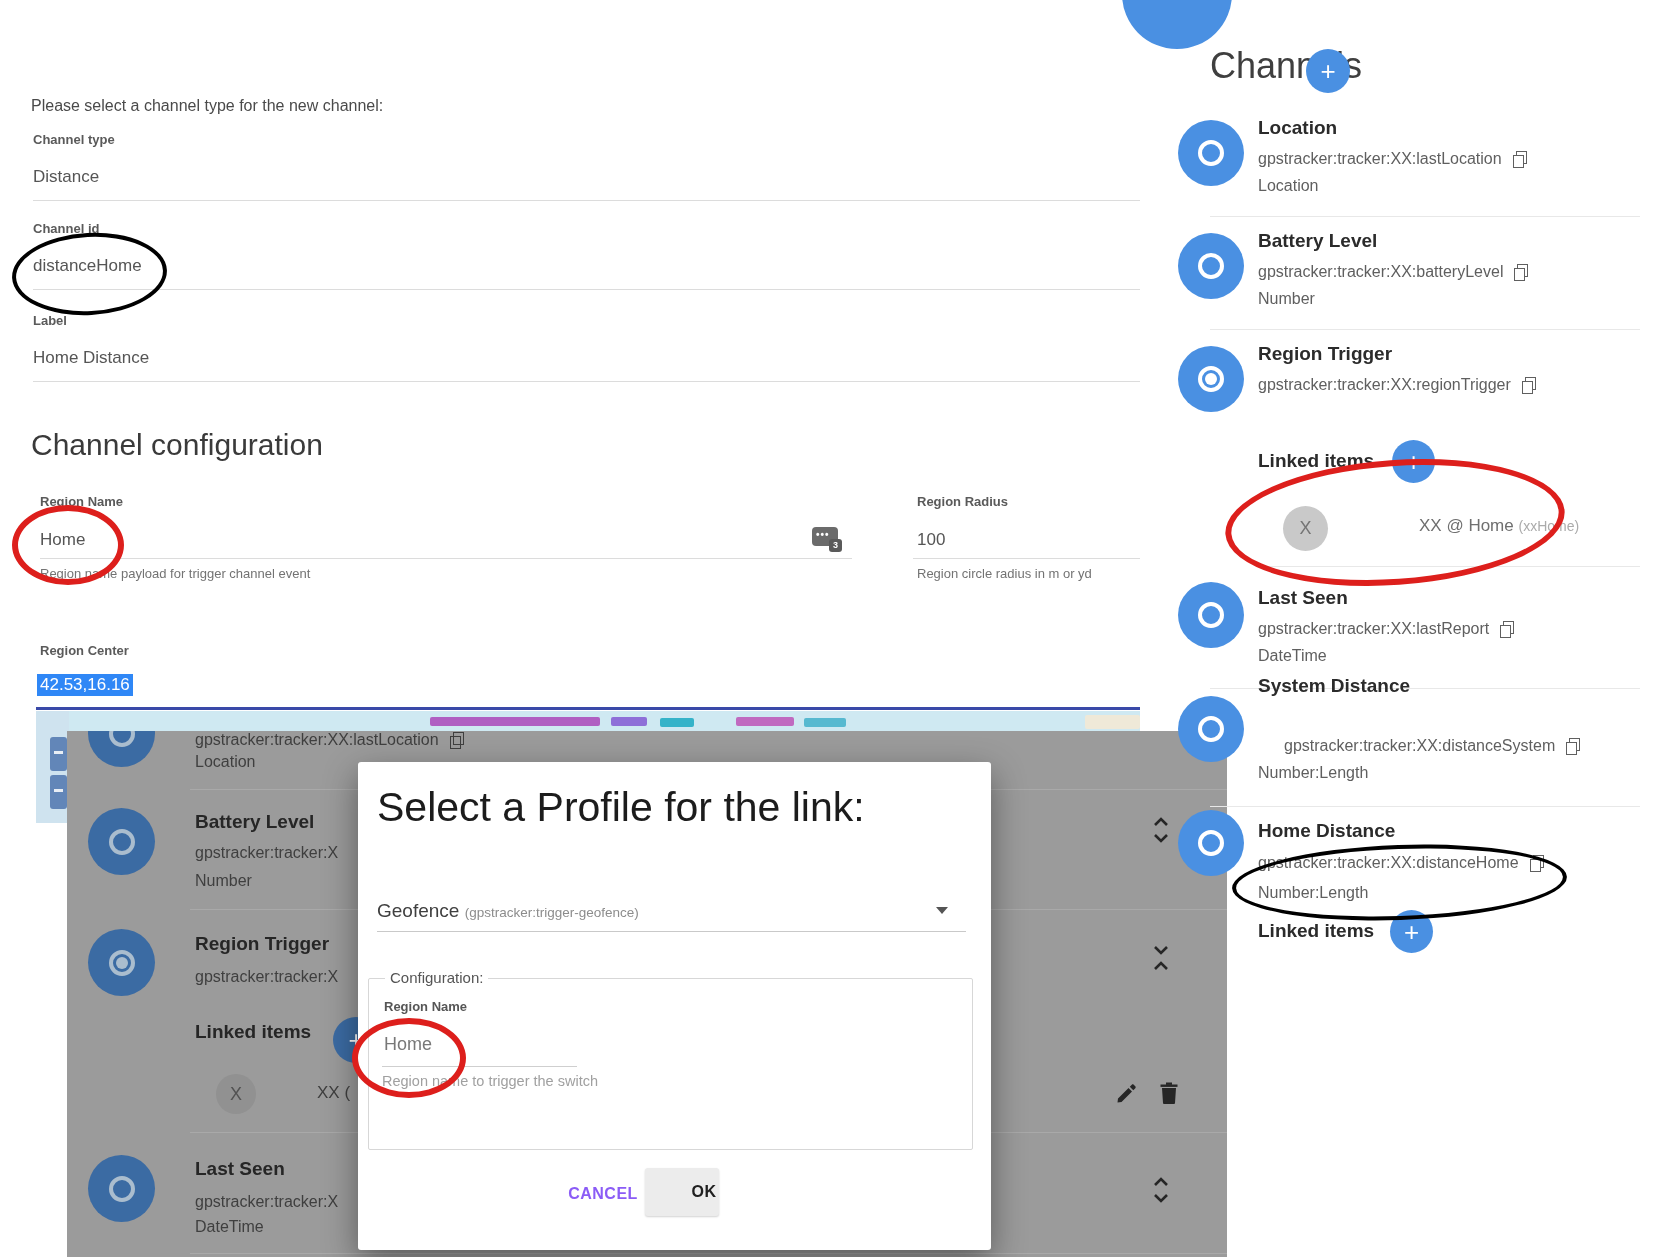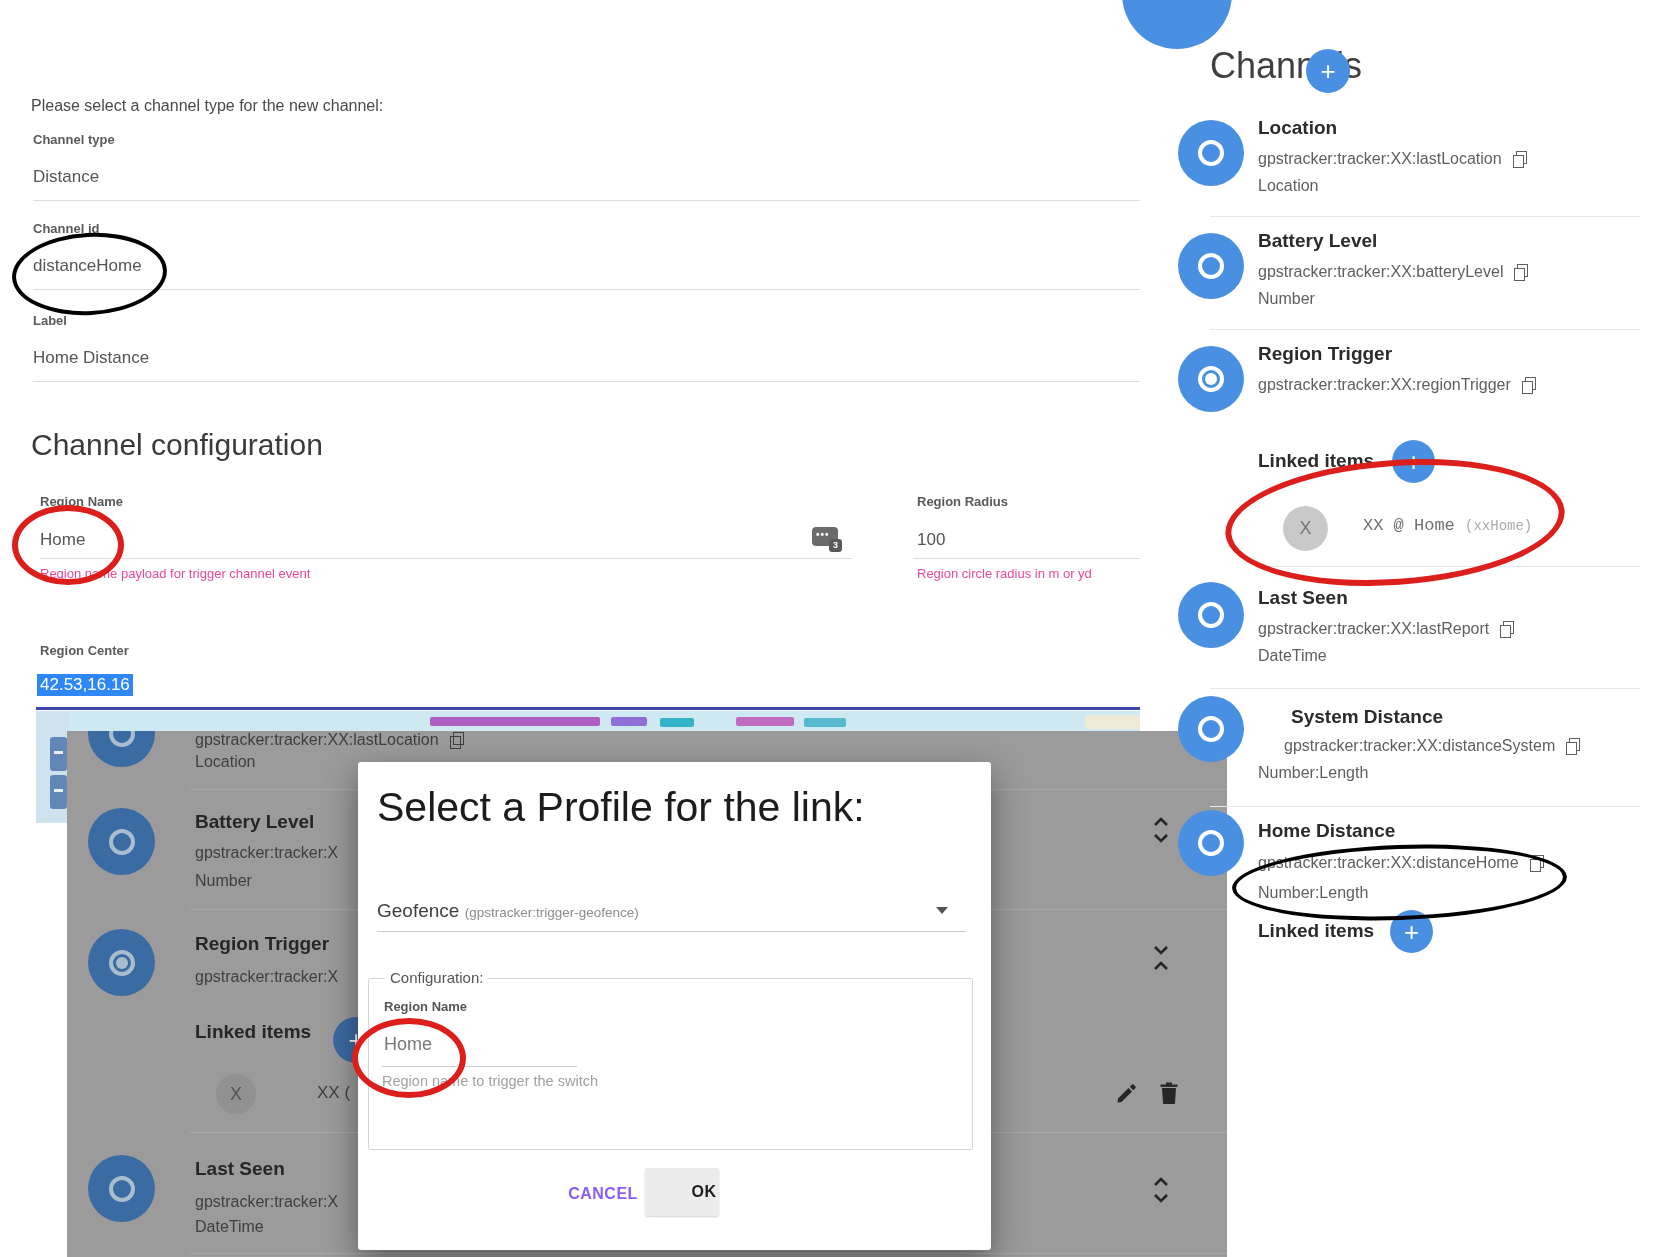--- a/index.html
+++ b/index.html
@@ -8,21 +8,21 @@
   #canvas { position:relative; width:1670px; height:1257px; overflow:hidden; background:#fff; }
   .abs { position:absolute; }
 
   
   .h1 { font-size:44px; font-weight:400; color:#3a3a3a; letter-spacing:.5px; }
   .h2 { font-size:30px; font-weight:400; color:#3a3a3a; }
   .subtitle { font-size:16px; color:#4a4a4a; }
   .flbl { font-size:13px; font-weight:bold; color:#5a5a5a; }
   .fval { font-size:17px; color:#555; }
   .uline { height:1px; background:#dcdcdc; }
-  .help { font-size:13px; color:#ec4899; }
+  .help { font-size:13px; color:#737373; }
   .sel-val { background:#2f87f6; color:#fff; padding:1px 3px; font-size:17px; }
   .thick-uline { height:3px; background:#3a49a8; }
 
   
   .map { background:#cfe9f2; overflow:hidden; }
   .map-mark { position:absolute; height:9px; border-radius:2px; }
   .map-panel { background:#cfe3ef; }
   .map-btn { position:absolute; width:17px; border-radius:3px; background:#6286b8; }
   .map-btn::after { content:""; position:absolute; left:4px; top:14px; width:9px; height:3px; background:#e8eef5; }
 
@@ -274,41 +274,41 @@
   <div class="abs it-title" style="left:1258px; top:343px;">Region Trigger</div>
   <div class="abs it-sub uid-row" style="left:1258px; top:376px;">
     <span>gpstracker:tracker:XX:regionTrigger</span>
     <span class="copy-ic"></span>
   </div>
   <div class="abs linked-hdr" style="left:1258px; top:450px;">Linked items</div>
   <div class="abs fab fab-bright" style="left:1392px; top:440px; width:43px; height:43px;">
       <span>+</span>
     </div>
   <div class="abs xav xav-bright" style="left:1283px; top:506px; width:45px; height:45px;">X</div>
-  <div class="abs linked-name" style="left:1363px; top:516px;font-family:Liberation Mono, monospace;">
+  <div class="abs linked-name" style="left:1419px; top:516px;">
     <span>XX @ Home</span>
     <small>(xxHome)</small>
   </div>
   <div class="abs divider" style="left:1258px; top:566px; width:382px;"></div>
 
   <div class="abs avatar av-bright" style="left:1178px; top:582px; width:66px; height:66px;">
       <span class="ring"></span>
     </div>
   <div class="abs it-title" style="left:1258px; top:587px;">Last Seen</div>
   <div class="abs it-sub uid-row" style="left:1258px; top:620px;">
     <span>gpstracker:tracker:XX:lastReport</span>
     <span class="copy-ic"></span>
   </div>
   <div class="abs it-sub" style="left:1258px; top:647px;">DateTime</div>
   <div class="abs divider" style="left:1210px; top:688px; width:430px;"></div>
 
   <div class="abs avatar av-bright" style="left:1178px; top:696px; width:66px; height:66px;">
       <span class="ring"></span>
     </div>
-  <div class="abs it-title" style="left:1258px; top:706px;margin-left:33px;">System Distance</div>
+  <div class="abs it-title" style="left:1258px; top:675px;">System Distance</div>
   <div class="abs it-sub uid-row" style="left:1284px; top:737px;justify-content:center;">
     <span>gpstracker:tracker:XX:distanceSystem</span>
     <span class="copy-ic"></span>
   </div>
   <div class="abs it-sub" style="left:1258px; top:764px;">Number:Length</div>
   <div class="abs divider" style="left:1210px; top:806px; width:430px;"></div>
 
   <div class="abs avatar av-bright" style="left:1178px; top:810px; width:66px; height:66px;">
       <span class="ring"></span>
     </div>

